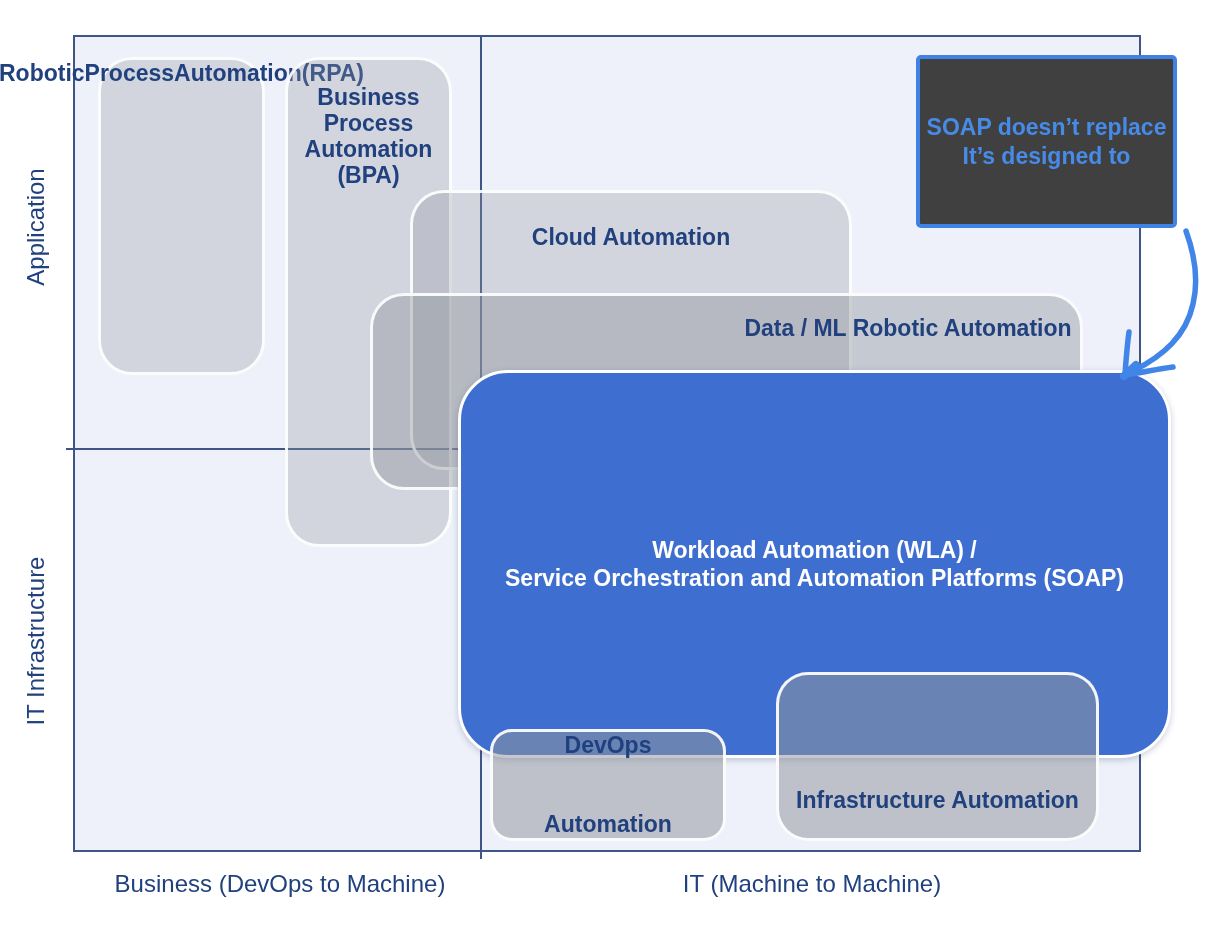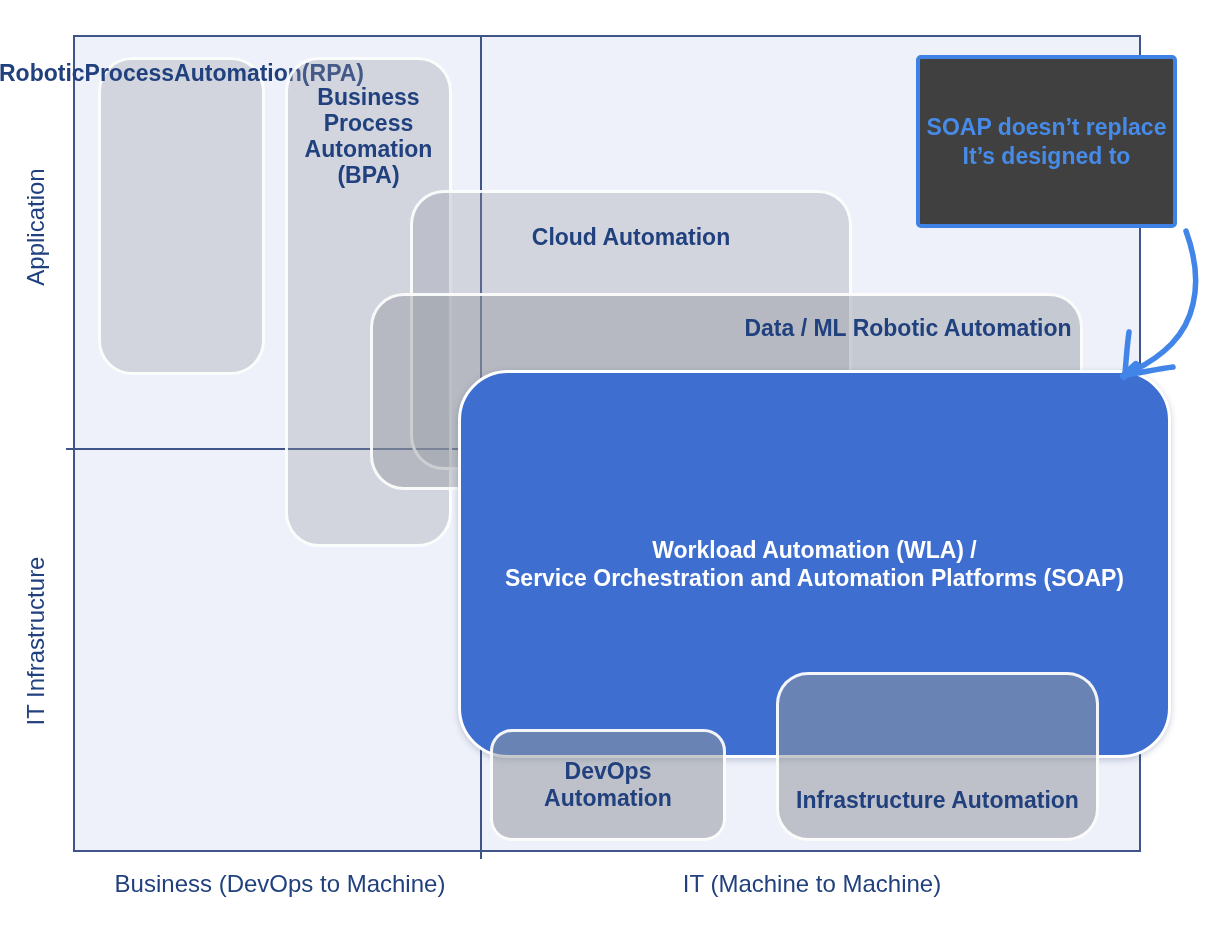--- a/index.html
+++ b/index.html
@@ -34,21 +34,21 @@
     display:flex;flex-direction:column;justify-content:flex-start;align-items:center;padding-top:24px;}
   .box-cloud{left:410px;top:190px;width:442px;height:280px;border-radius:34px;
     padding-top:31px;}
   .box-dataml{left:370px;top:293px;width:713px;height:197px;border-radius:34px;
     padding-top:19px;padding-left:363px;}
   .box-wla{left:412px;top:370px;width:713px;height:388px;border-radius:50px;
     background:#3E6FD0;border:3px solid #ffffff;
     display:flex;flex-direction:column;justify-content:center;align-items:center;
     color:#ffffff;line-height:28px;box-shadow:0 2px 6px rgba(40,60,110,0.25);margin-left:46px;}
   .box-devops{left:490px;top:729px;width:236px;height:112px;border-radius:22px;
-    display:flex;flex-direction:column;justify-content:center;align-items:center;line-height:27px;}
+    display:flex;flex-direction:column;justify-content:space-between;align-items:center;line-height:27px;}
   .box-infra{left:776px;top:672px;width:323px;height:169px;border-radius:32px;
     display:flex;flex-direction:column;justify-content:flex-end;align-items:center;padding-bottom:25px;}
 
   
   .axis-label{color:#21417E;font-size:24px;font-weight:400;white-space:nowrap;}
   .y-label{transform:translate(-50%,-50%) rotate(-90deg);}
   .y-top{left:36px;top:227px;}
   .y-bottom{left:36px;top:641px;}
   .x-label{top:870px;width:420px;text-align:center;}
   .x-left{left:70px;}

